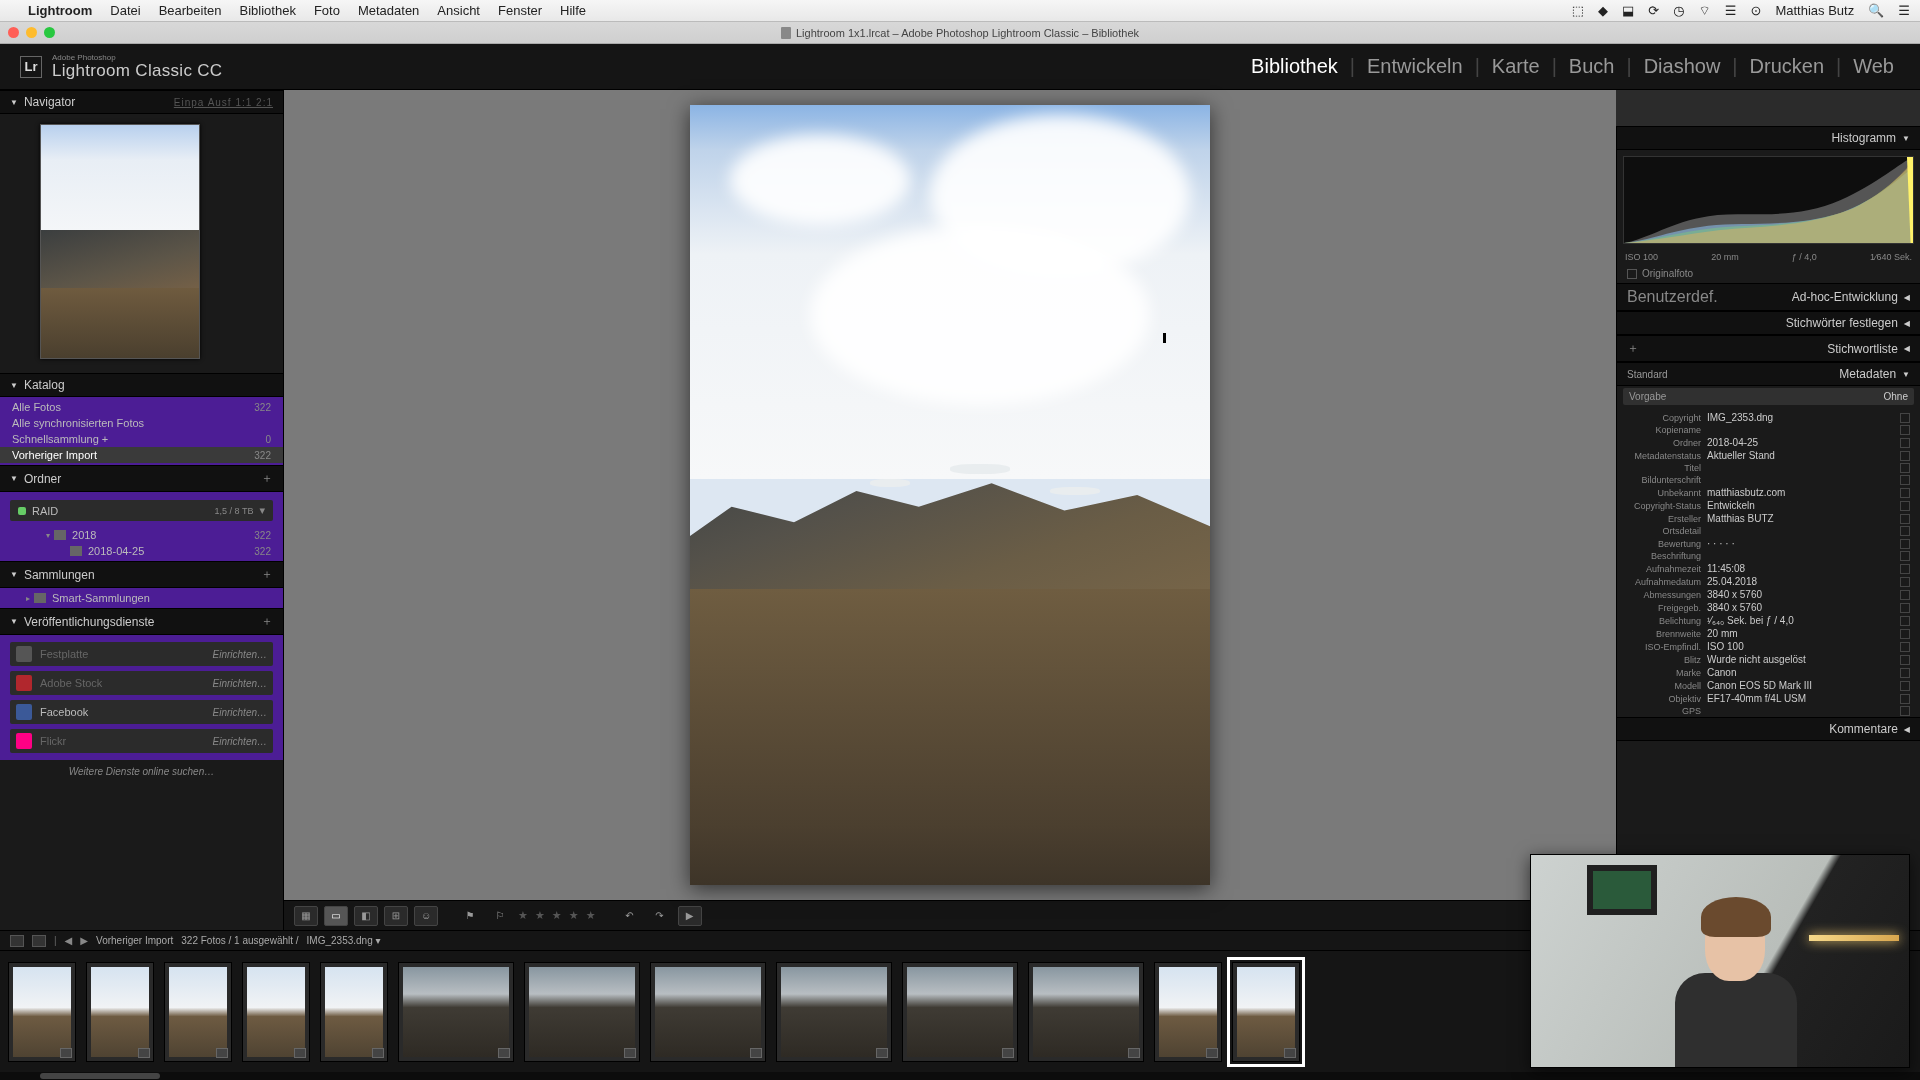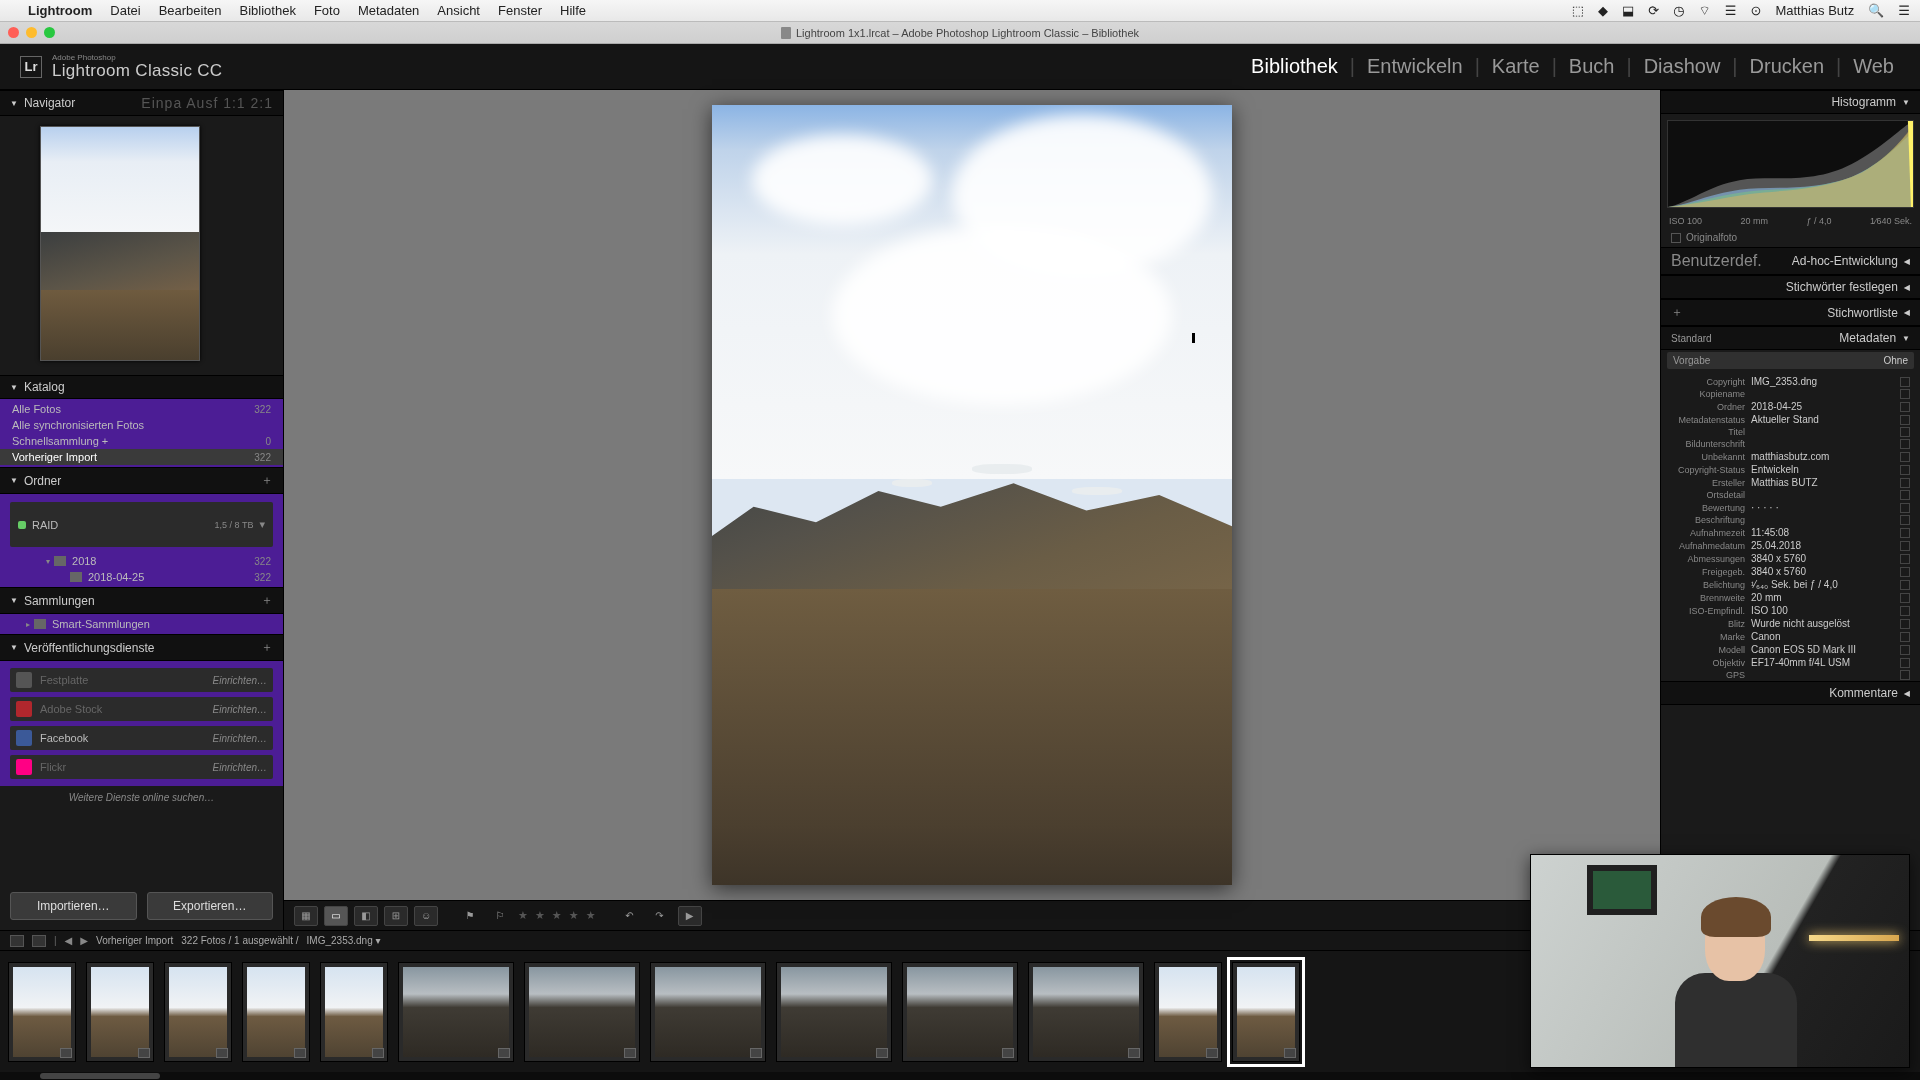--- a/index.html
+++ b/index.html
@@ -28,48 +28,48 @@
 .lr-brand .main { font-size: 17px; color: #ccc; letter-spacing: 0.3px; }
 .lr-modules { margin-left: auto; display: flex; gap: 6px; font-size: 20px; color: #999; }
 .lr-modules .mod { padding: 0 6px; cursor: pointer; }
 .lr-modules .sep { color: #444; }
 .lr-modules .active { color: #fff; }
 
 
 .lr-body { display: flex; height: calc(1080px - 22px - 22px - 46px - 150px); background: #2b2b2b; }
 .panel { background: #1a1a1a; }
 .panel.left { width: 284px; display: flex; flex-direction: column; border-right: 1px solid #000; }
-.panel.right { width: 260px; display: flex; flex-direction: column; border-left: 1px solid #000; overflow: hidden; }
+.panel.right { width: 304px; display: flex; flex-direction: column; border-left: 1px solid #000; overflow: hidden; margin-top: 36px; }
 .center { flex: 1; background: #7a7a7a; display: flex; flex-direction: column; }
 
 
 .phdr { background: #111; color: #ccc; font-size: 12px; padding: 4px 10px; display: flex; align-items: center; border-top: 1px solid #000; border-bottom: 1px solid #000; }
 .phdr .tri { margin-right: 6px; font-size: 8px; }
 .phdr .pad { flex: 1; }
 .phdr.right-align { justify-content: flex-end; }
 .phdr.right-align .tri { margin-left: 6px; margin-right: 0; }
 .phdr .plus { color: #888; font-size: 12px; }
-.phdr .extras { color: #555; font-size: 14px; letter-spacing: 1px; }
+.phdr .extras { color: #555; font-size: 10px; letter-spacing: 1px; text-decoration: underline; }
 
 
 .nav-preview { padding: 10px 40px 14px; background: #1a1a1a; }
 .nav-img { width: 160px; height: 235px; border: 1px solid #555; box-shadow: 0 0 4px #000; background: linear-gradient(to bottom, #b8d0ee 0%, #e8eef5 15%, #f4f6f8 45%, #5a5240 55%, #6f5b3f 70%, #4a3f2e 100%); position: relative; }
 .nav-img::after { content:""; position:absolute; left:0; right:0; top:45%; height:25%; background: linear-gradient(165deg, #3b3e3f, #5c5548 60%, #746047); }
 
 
 .plist { background: #4c1d95; padding: 2px 0; }
 .prow { display: flex; align-items: center; padding: 2px 12px; font-size: 11px; color: #bbb; cursor: pointer; }
 .prow .indent1 { width: 14px; } .prow .indent2 { width: 34px; } .prow .indent3 { width: 54px; }
 .prow .ricon { width: 12px; height: 10px; margin-right: 6px; background: #666; }
 .prow .rtri { font-size: 8px; margin-right: 4px; color: #888; }
 .prow .ct { margin-left: auto; color: #888; font-size: 10px; }
 .prow.sel { background: #3a3a3a; color: #fff; }
 
 
-.volbar { background: #2b2b2b; margin: 6px 10px; padding: 16px 8px; display: flex; align-items: center; font-size: 11px; border-radius: 2px; }
+.volbar { background: #2b2b2b; margin: 6px 10px; padding: 4px 8px; display: flex; align-items: center; font-size: 11px; border-radius: 2px; }
 .volbar .led { width: 8px; height: 8px; background: #6c6; border-radius: 2px; margin-right: 6px; }
 .volbar .usage { margin-left: auto; color: #888; font-size: 9px; }
 
 
 .pubrow { display: flex; align-items: center; margin: 5px 10px; background: #2b2b2b; border-radius: 2px; padding: 4px 6px; font-size: 11px; }
 .pubrow .picon { width: 16px; height: 16px; margin-right: 8px; border-radius: 2px; }
 .pubrow .setup { margin-left: auto; color: #888; font-size: 10px; font-style: italic; }
 .pubrow.dim { color: #666; }
 .morelink { text-align: center; color: #888; font-size: 10px; font-style: italic; padding: 6px; }
 
@@ -301,24 +301,20 @@
           <span class="setup">Einrichten…</span>
         </div>
         <div class="pubrow dim">
           <span class="picon" style="background:#ff0084"></span>
           <span>Flickr</span>
           <span class="setup">Einrichten…</span>
         </div>
       </div>
     <div class="morelink">Weitere Dienste online suchen…</div>
 
-    <div class="left-bottom">
-      <div class="big-btn">Importieren…</div>
-      <div class="big-btn">Exportieren…</div>
-    </div>
   </div>
 
   <div class="center">
     <div class="loupe">
       <div class="photo">
         <div class="sky"></div>
         <div class="cloudblob" style="left:40px;top:30px;width:180px;height:90px"></div>
         <div class="cloudblob" style="right:20px;top:10px;width:260px;height:160px"></div>
         <div class="cloudblob" style="left:120px;top:120px;width:340px;height:180px"></div>
         <div class="mountains"></div>

